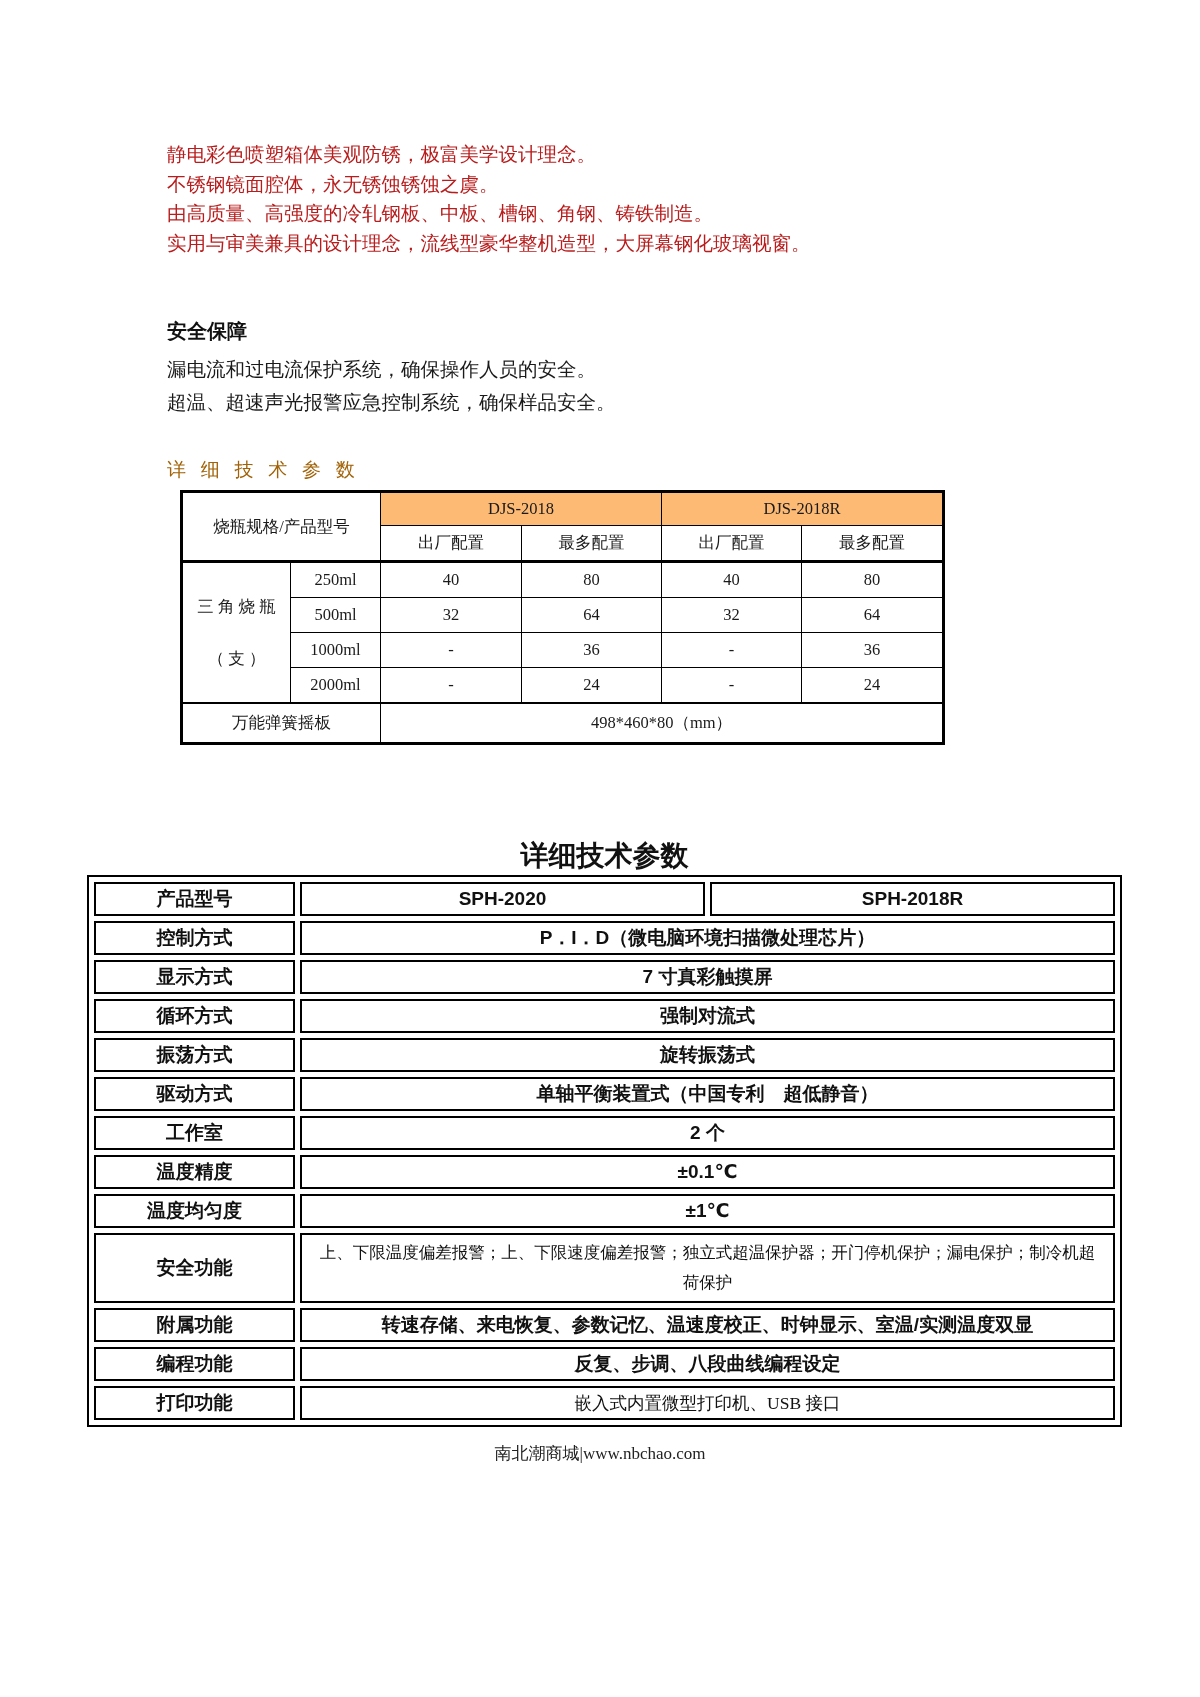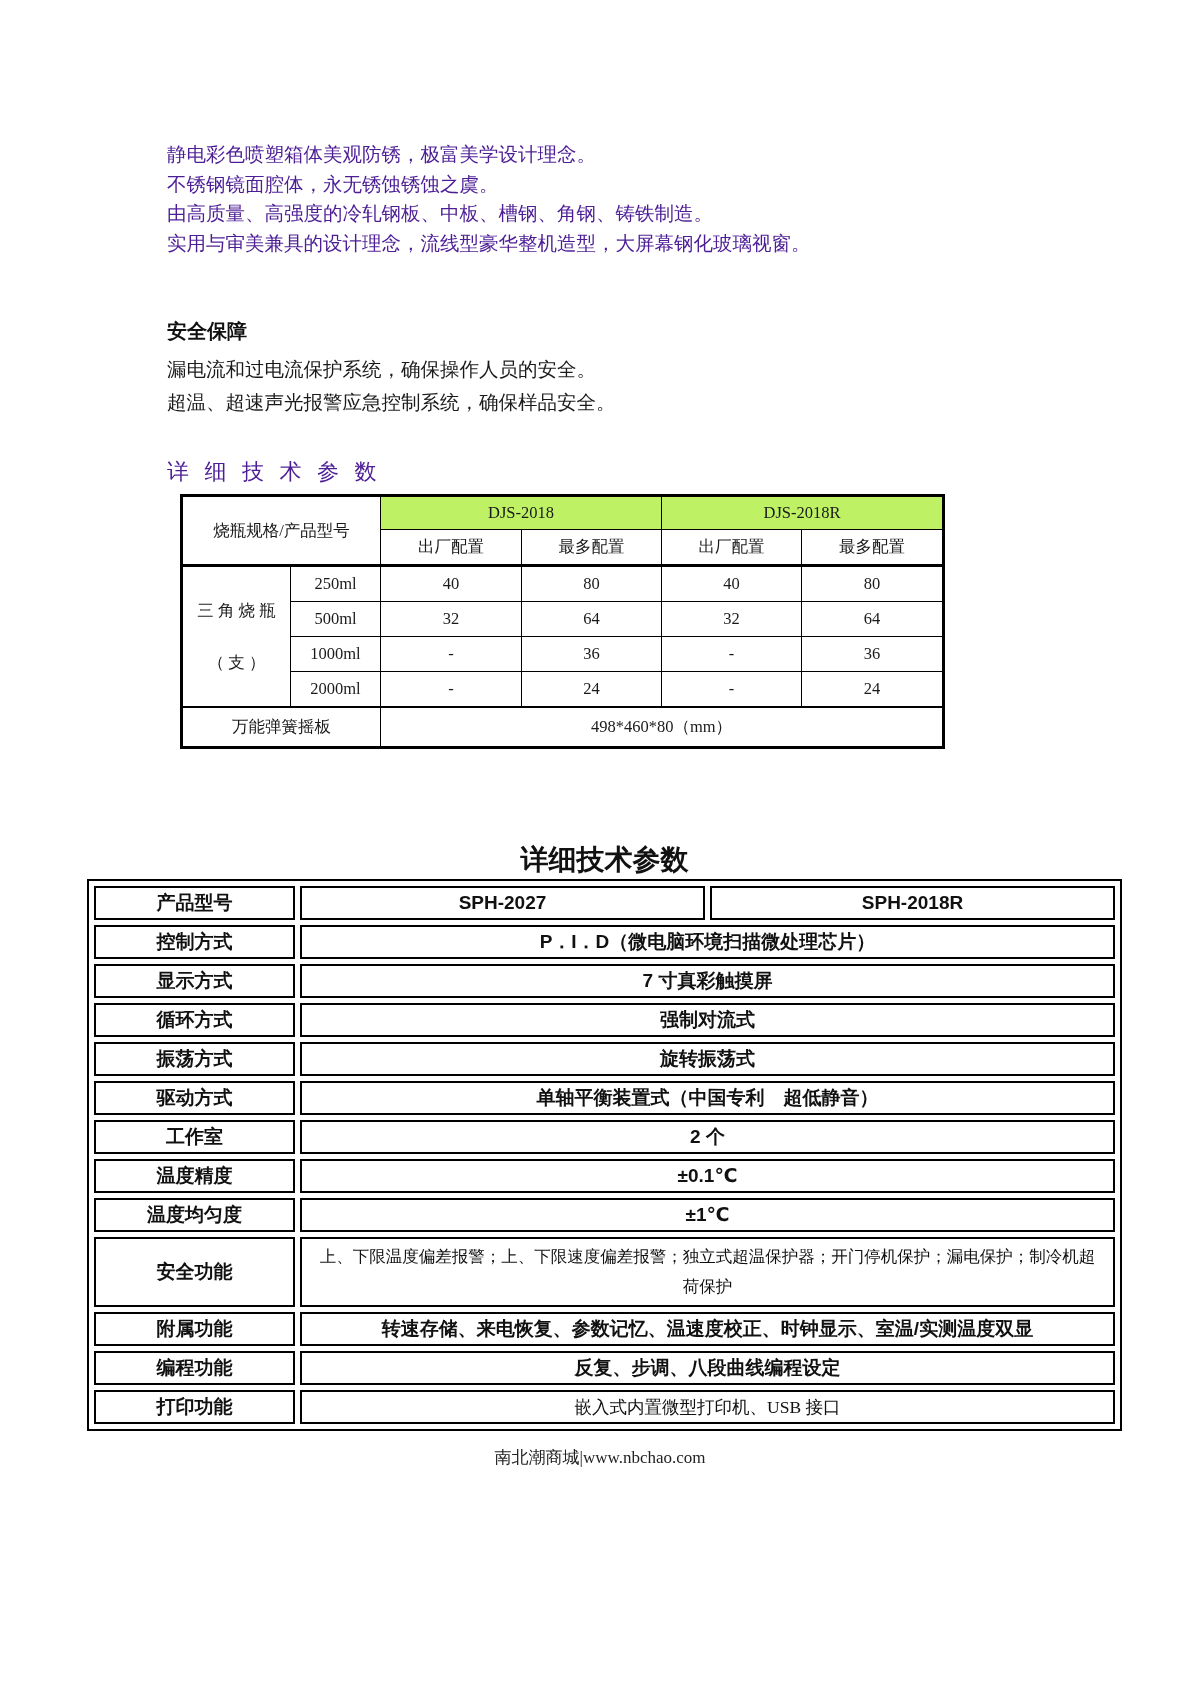--- a/index.html
+++ b/index.html
@@ -1,41 +1,41 @@
 <!DOCTYPE html>
 <html><head>
 <meta charset="utf-8">
 <style>
   html,body{margin:0;padding:0;background:#ffffff;}
   .page{
     width:1200px;height:1697px;background:#ffffff;position:relative;
     font-family:"Liberation Serif","DejaVu Serif",serif;color:#000;overflow:hidden;
   }
   
-  .intro{margin:140px 0 0 167px;font-size:19.5px;line-height:29.5px;color:#4c1d95;}
+  .intro{margin:140px 0 0 167px;font-size:19.5px;line-height:29.5px;color:#b91c1c;}
   
   .safety-heading{
     margin:60px 0 0 167px;font-family:"Liberation Sans","DejaVu Sans",sans-serif;
     font-weight:700;font-size:20px;color:#111;
   }
   .safety-lines{margin:8px 0 0 167px;font-size:19.5px;line-height:33px;color:#1a1a1a;}
   
-  .detail-label{margin:38px 0 0 167px;font-size:22px;letter-spacing:5px;color:#4c1d95;}
+  .detail-label{margin:38px 0 0 167px;font-size:19px;letter-spacing:5px;color:#a16207;}
   
   .config-title{
     width:762px;margin:40px 0 0 180px;text-align:center;
     font-weight:700;font-size:20px;letter-spacing:5px;color:#111;
   }
   table.config{
     border-collapse:collapse;table-layout:fixed;
     margin:7px 0 0 180px;width:762px;font-size:16.5px;color:#1a1a1a;
   }
   table.config{border:3px solid #000;}
   table.config td{border:1px solid #000;text-align:center;padding:0 2px;height:34px;}
-  table.config td.hdr-model{background:#bef264;height:32px;}
+  table.config td.hdr-model{background:#fdba74;height:32px;}
   table.config td.corner{border-bottom:3px solid #000;}
   table.config tr.subhdr td{border-bottom:3px solid #000;margin-left:16px;}
   table.config tr.cfg-footer td{border-top:2px solid #000;height:38px;}
   table.config td.group-label div{line-height:24px;}
   table.config td.group-label .gl2{margin-top:28px;}
   
   .spec-title{
     width:1035px;margin:92px 0 0 87px;text-align:center;
     font-family:"Liberation Sans","DejaVu Sans",sans-serif;font-weight:700;font-size:28px;color:#111;
   }
@@ -143,21 +143,21 @@
 
   <table class="spec">
     <colgroup>
       <col style="width:201px">
         <col style="width:405px">
         <col style="width:405px">
     </colgroup>
     <tbody>
       <tr>
         <td>产品型号</td>
-        <td>SPH-2027</td>
+        <td>SPH-2020</td>
         <td>SPH-2018R</td>
       </tr>
       <tr>
         <td>控制方式</td>
         <td colspan="2">P．I．D（微电脑环境扫描微处理芯片）</td>
       </tr>
       <tr>
         <td>显示方式</td>
         <td colspan="2">7 寸真彩触摸屏</td>
       </tr>

